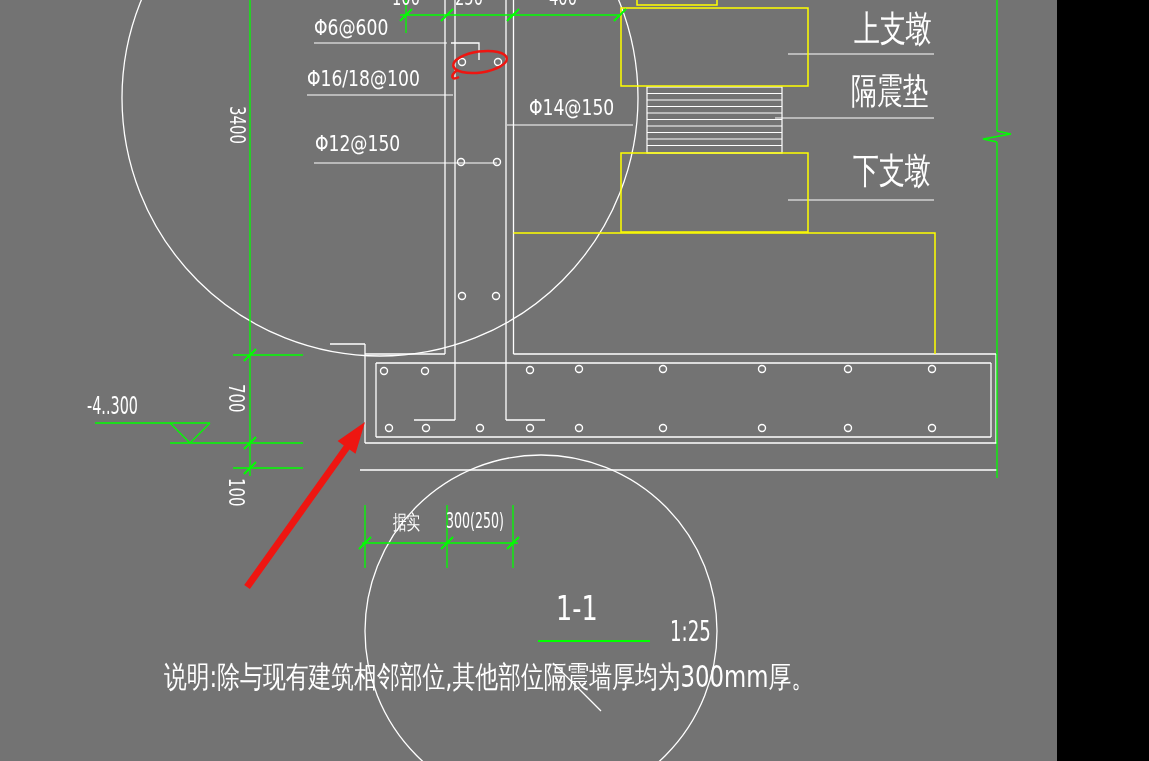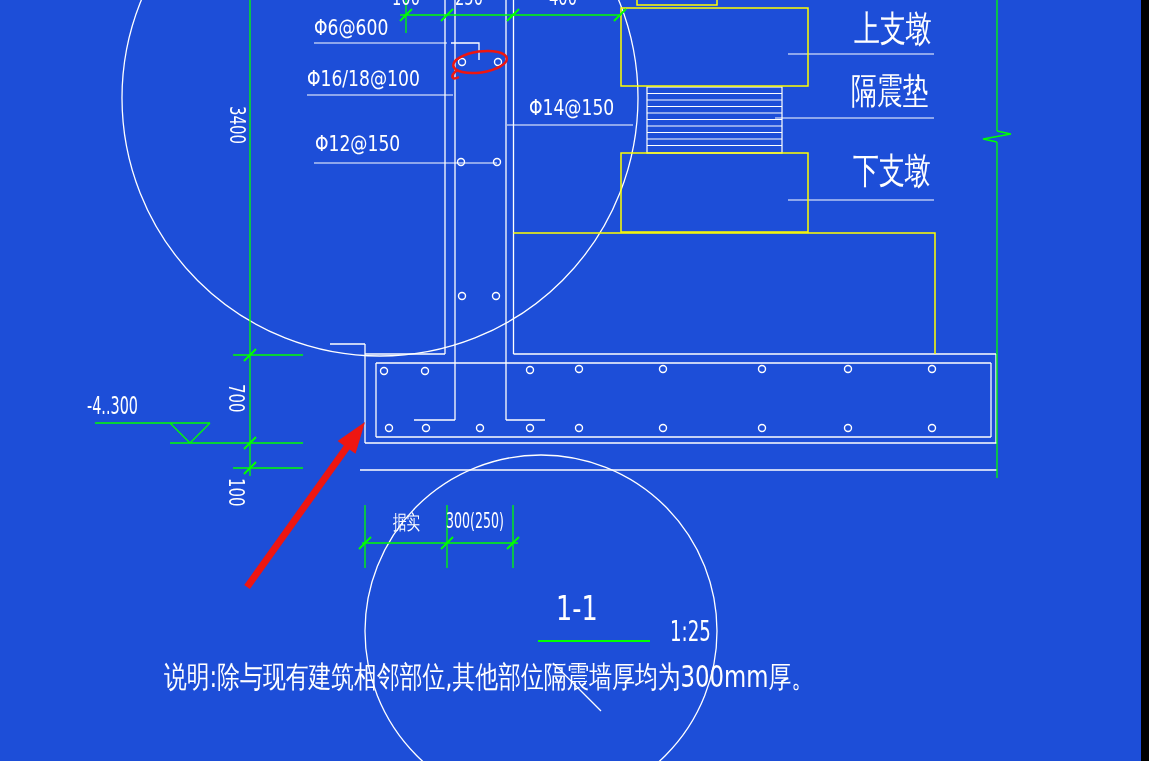--- a/index.html
+++ b/index.html
@@ -1,18 +1,18 @@
 <!DOCTYPE html>
 <html><head>
 <meta charset="utf-8">
 <style>
   html,body { margin:0; padding:0; background:#000; }
   .stage {
-    position:relative; width:1141px; height:761px;
-    background:#1d4ed8; overflow:hidden;
+    position:relative; width:1057px; height:761px;
+    background:#737373; overflow:hidden;
     font-family:"DejaVu Sans", sans-serif;
   }
   .stage svg { position:absolute; left:0; top:0; }
   .txt {
     position:absolute; color:#ffffff; line-height:1; white-space:nowrap;
     transform-origin:0 0; font-family:"DejaVu Sans", sans-serif;
   }
   .num   { font-size:22px; transform:scaleX(.78); }
   .dimn  { font-size:21px; transform:scaleX(.7); }
   .dimsm { font-size:21px; transform:scaleX(.6); }

